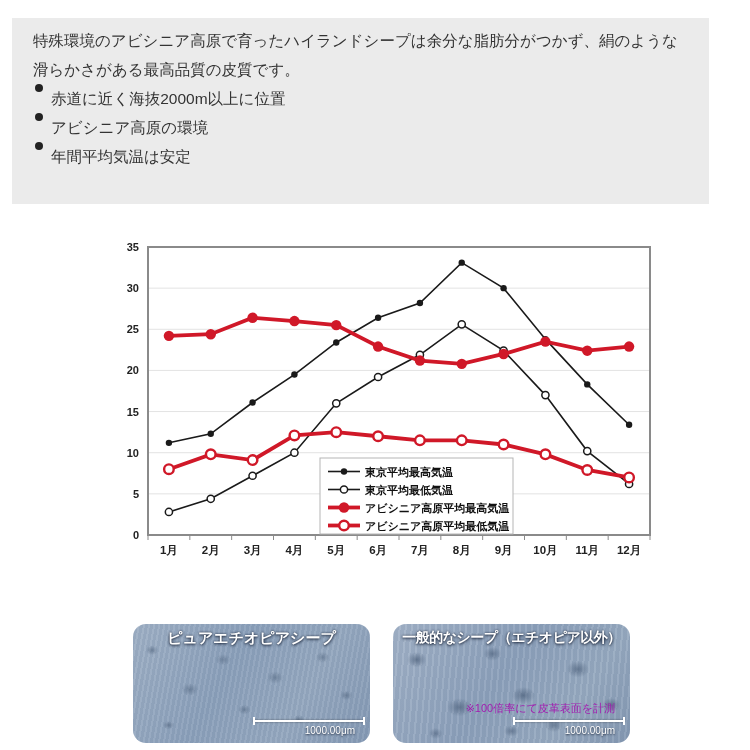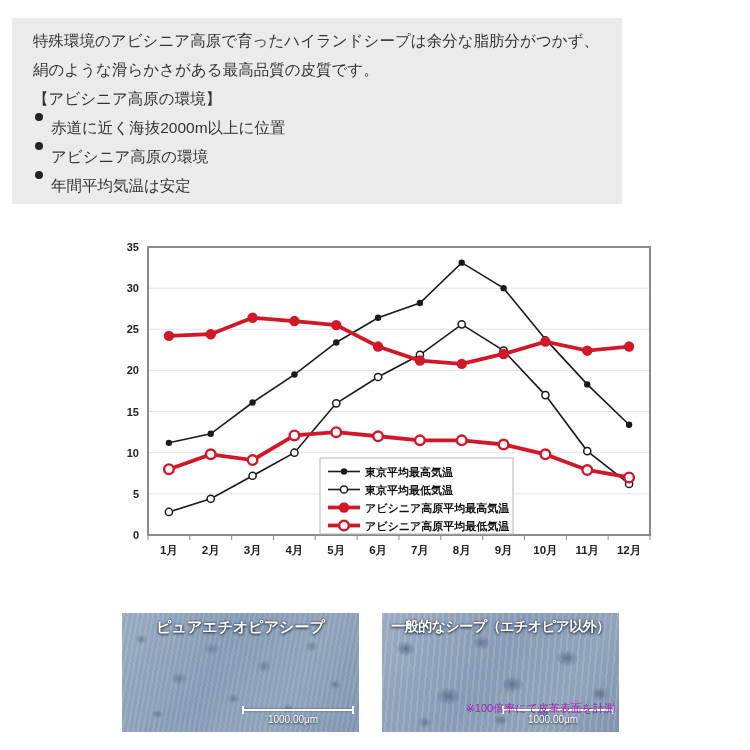--- a/index.html
+++ b/index.html
@@ -3,41 +3,41 @@
 <meta charset="utf-8">
 <style>
   html,body{margin:0;padding:0;}
   body{
     width:750px;height:750px;position:relative;background:#ffffff;
     font-family:"Liberation Sans","DejaVu Sans",sans-serif;
     color:#333;overflow:hidden;
   }
   
   .info-box{
-    position:absolute;left:12px;top:18px;width:610px;height:186px;
+    position:absolute;left:12px;top:18px;width:697px;height:186px;
     background:#ebebeb;box-sizing:border-box;padding:8px 20px 0 21px;
     font-size:15.5px;line-height:29px;color:#333;
   }
   .info-box p{margin:0;}
   .info-box ul{margin:0;padding:0;list-style:none;}
   .info-box li{display:flex;align-items:flex-start;}
   .bullet-dot{
     width:8px;height:8px;border-radius:50%;background:#222;
     margin:0 8px 0 2px;flex:0 0 auto;
   }
   
   .chart-wrap{position:absolute;left:100px;top:235px;width:560px;height:330px;}
   .chart-wrap svg{display:block;}
   .tick{font:bold 11px "Liberation Sans","DejaVu Sans",sans-serif;fill:#222;}
   .xtick{font-size:11.5px;}
   .legend-text{font:bold 11px "Liberation Sans","DejaVu Sans",sans-serif;fill:#111;}
   
   .photo{
-    position:absolute;top:609px;width:237px;height:119px;margin:4px;
-    overflow:hidden;border-radius:0;
+    position:absolute;top:609px;width:237px;height:119px;margin:15px;
+    overflow:hidden;border-radius:13px;
   }
   .photo-left{left:118px;}
   .photo-right{left:378px;}
   .texture{position:absolute;inset:0;}
   .texture-a{
     background:
       radial-gradient(9px 7px at 8% 22%, rgba(58,78,104,.45), transparent 70%),
       radial-gradient(12px 9px at 24% 55%, rgba(58,78,104,.40), transparent 70%),
       radial-gradient(8px 6px at 15% 85%, rgba(58,78,104,.45), transparent 70%),
       radial-gradient(11px 8px at 38% 30%, rgba(58,78,104,.35), transparent 70%),
@@ -74,33 +74,32 @@
   .photo-left .caption{font-size:15px;}
   .photo-right .caption{font-size:14px;letter-spacing:-.5px;}
   .scalebar{position:absolute;right:5px;bottom:7px;width:112px;}
   .scalebar .bar{position:relative;height:2px;background:#fff;box-shadow:0 0 2px rgba(0,0,0,.5);}
   .scalebar .bar::before,.scalebar .bar::after{
     content:"";position:absolute;top:-3px;width:2px;height:8px;background:#fff;
   }
   .scalebar .bar::before{left:0;}
   .scalebar .bar::after{right:0;}
   .scale-label{
-    margin-top:3px;text-align:center;padding-right:10px;color:#fff;font-size:10px;
+    margin-top:3px;text-align:right;padding-right:10px;color:#fff;font-size:10px;
     text-shadow:0 1px 2px rgba(15,25,45,.9);
   }
   .footnote{
     position:absolute;top:701px;right:135px;font-size:11px;color:#a21caf;
   }
 </style>
 </head>
 <body>
 
 <section class="info-box">
   <p>特殊環境のアビシニア高原で育ったハイランドシープは余分な脂肪分がつかず、絹のような滑らかさがある最高品質の皮質です。</p>
-  <p>【アビシニア高原の環境】</p>
   <ul>
     <li>
       <span class="bullet-dot"></span>
       <span>赤道に近く海抜2000m以上に位置</span>
     </li>
     <li>
       <span class="bullet-dot"></span>
       <span>アビシニア高原の環境</span>
     </li>
     <li>

